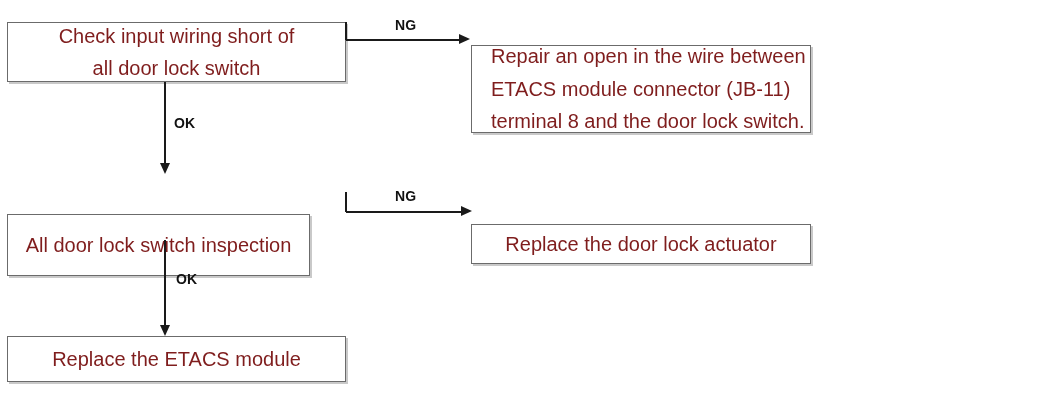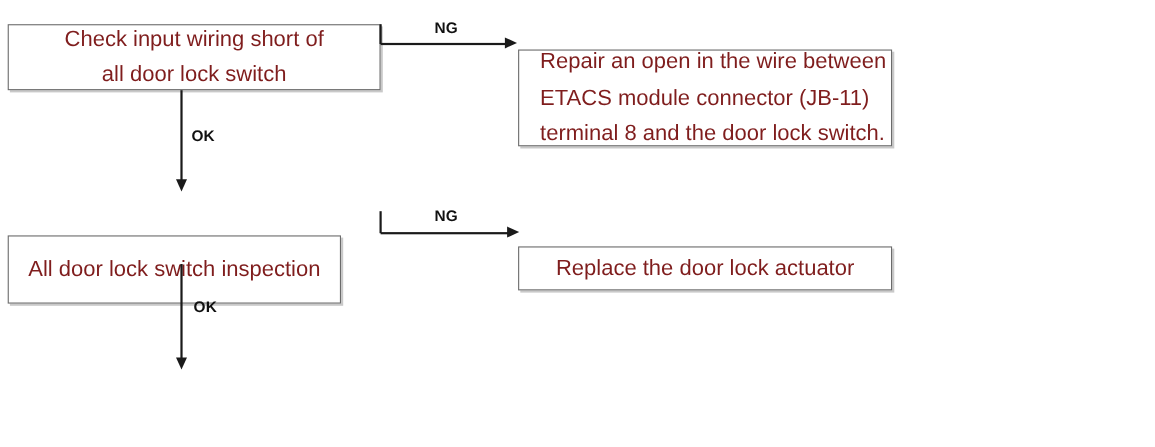--- a/index.html
+++ b/index.html
@@ -102,20 +102,23 @@
   </div>
 
   <div class="node center" id="node-all-door-lock">
     <span class="txt">All door lock switch inspection</span>
   </div>
 
   <div class="node center" id="node-replace-actuator">
     <span class="txt">Replace the door lock actuator</span>
   </div>
 
+  <div class="node center" id="node-replace-etacs">
+    <span class="txt">Replace the ETACS module</span>
+  </div>
 
   <div class="conn v" id="edge-ng-1-stub"></div>
   <div class="conn h" id="edge-ng-1-line"></div>
   <div class="arrow-right" id="edge-ng-1-head"></div>
   <div class="edge-label" id="label-ng-1">NG</div>
 
   <div class="conn v" id="edge-ok-1-line"></div>
   <div class="arrow-down" id="edge-ok-1-head"></div>
   <div class="edge-label" id="label-ok-1">OK</div>
 

